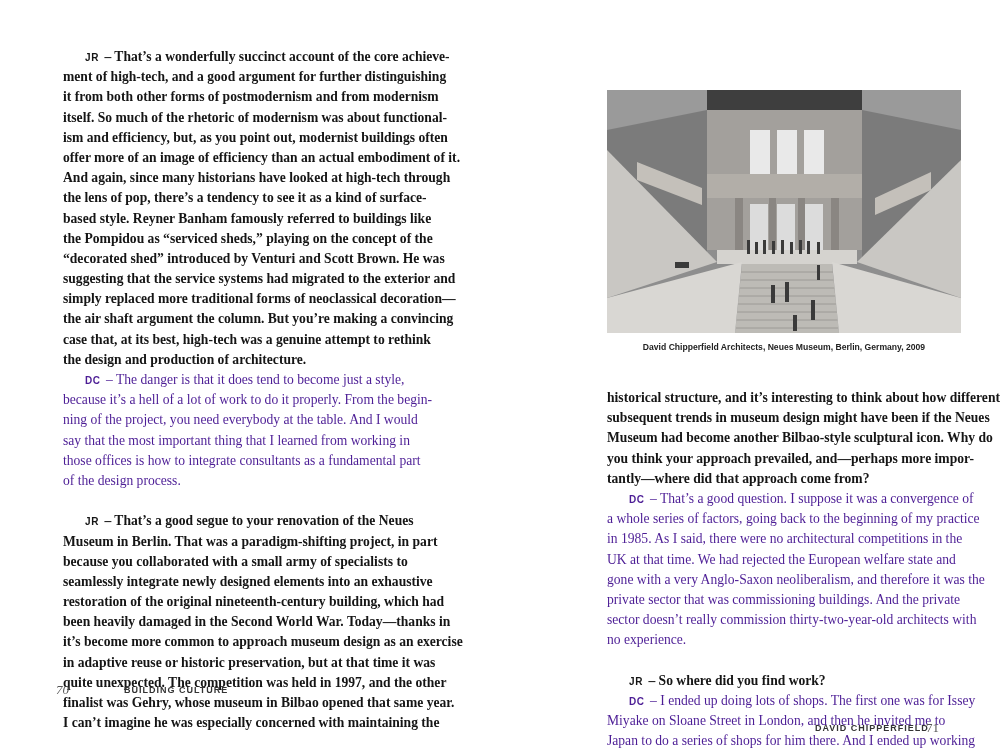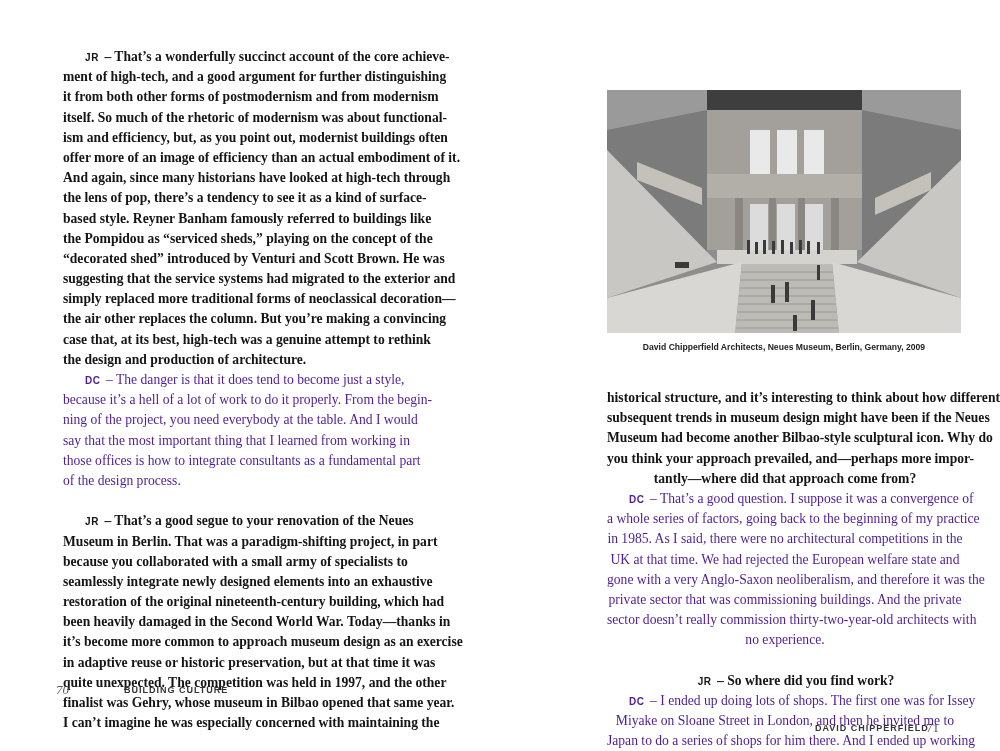--- a/index.html
+++ b/index.html
@@ -2,21 +2,21 @@
 <html><head>
 <meta charset="utf-8">
 <style>
   html, body { margin: 0; padding: 0; background: #ffffff; }
   body { width: 1000px; height: 751px; position: relative; overflow: hidden; font-family: "Liberation Serif", "DejaVu Serif", serif; color: #1e1e1e; }
   .page { position: absolute; top: 0; height: 556px; }
   .page-left { left: 0; width: 500px; }
   .page-right { left: 523px; width: 500px; margin-top: 38px; }
   .col { position: absolute; width: 356px; font-size: 13.6px; line-height: 20.2px; }
   .page-left .col { left: 63px; top: 47px; }
-  .page-right .col { left: 84px; top: 350px; text-align: center; }
+  .page-right .col { left: 84px; top: 350px; }
   .line { white-space: nowrap; display: block; height: 20.2px; }
   .q { font-weight: bold; color: #151515; }
   .a { font-weight: normal; color: #4c1d95; }
   .indent { padding-left: 22px; }
   .spk { font-family: "Liberation Sans", "DejaVu Sans", sans-serif; font-weight: bold; font-size: 10px; letter-spacing: 0.6px; margin-right: 2px; }
   .gap { height: 20.2px; display: block; }
   .footer { position: absolute; top: 685px; font-family: "Liberation Sans", "DejaVu Sans", sans-serif; font-size: 9px; letter-spacing: 1px; font-weight: bold; color: #333; }
   .folio { position: absolute; top: 682px; font-family: "Liberation Serif", serif; font-size: 13px; color: #555; }
   .photo { position: absolute; left: 84px; top: 52px; width: 354px; height: 243px; background: #9a9a9a; overflow: hidden; }
   .caption { position: absolute; left: 84px; top: 304px; width: 354px; text-align: center; font-family: "Liberation Sans", "DejaVu Sans", sans-serif; font-size: 8.6px; font-weight: bold; color: #222; }
@@ -34,21 +34,21 @@
       <span class="line">itself. So much of the rhetoric of modernism was about functional-</span>
       <span class="line">ism and efficiency, but, as you point out, modernist buildings often</span>
       <span class="line">offer more of an image of efficiency than an actual embodiment of it.</span>
       <span class="line">And again, since many historians have looked at high-tech through</span>
       <span class="line">the lens of pop, there’s a tendency to see it as a kind of surface-</span>
       <span class="line">based style. Reyner Banham famously referred to buildings like</span>
       <span class="line">the Pompidou as “serviced sheds,” playing on the concept of the</span>
       <span class="line">“decorated shed” introduced by Venturi and Scott Brown. He was</span>
       <span class="line">suggesting that the service systems had migrated to the exterior and</span>
       <span class="line">simply replaced more traditional forms of neoclassical decoration—</span>
-      <span class="line">the air other replaces the column. But you’re making a convincing</span>
+      <span class="line">the air shaft argument the column. But you’re making a convincing</span>
       <span class="line">case that, at its best, high-tech was a genuine attempt to rethink</span>
       <span class="line">the design and production of architecture.</span>
     </div>
 
     <div class="a">
       <span class="line indent"><span class="spk">DC</span> <span>–</span> <span>The danger is that it does tend to become just a style,</span></span>
       <span class="line">because it’s a hell of a lot of work to do it properly. From the begin-</span>
       <span class="line">ning of the project, you need everybody at the table. And I would</span>
       <span class="line">say that the most important thing that I learned from working in</span>
       <span class="line">those offices is how to integrate consultants as a fundamental part</span>

